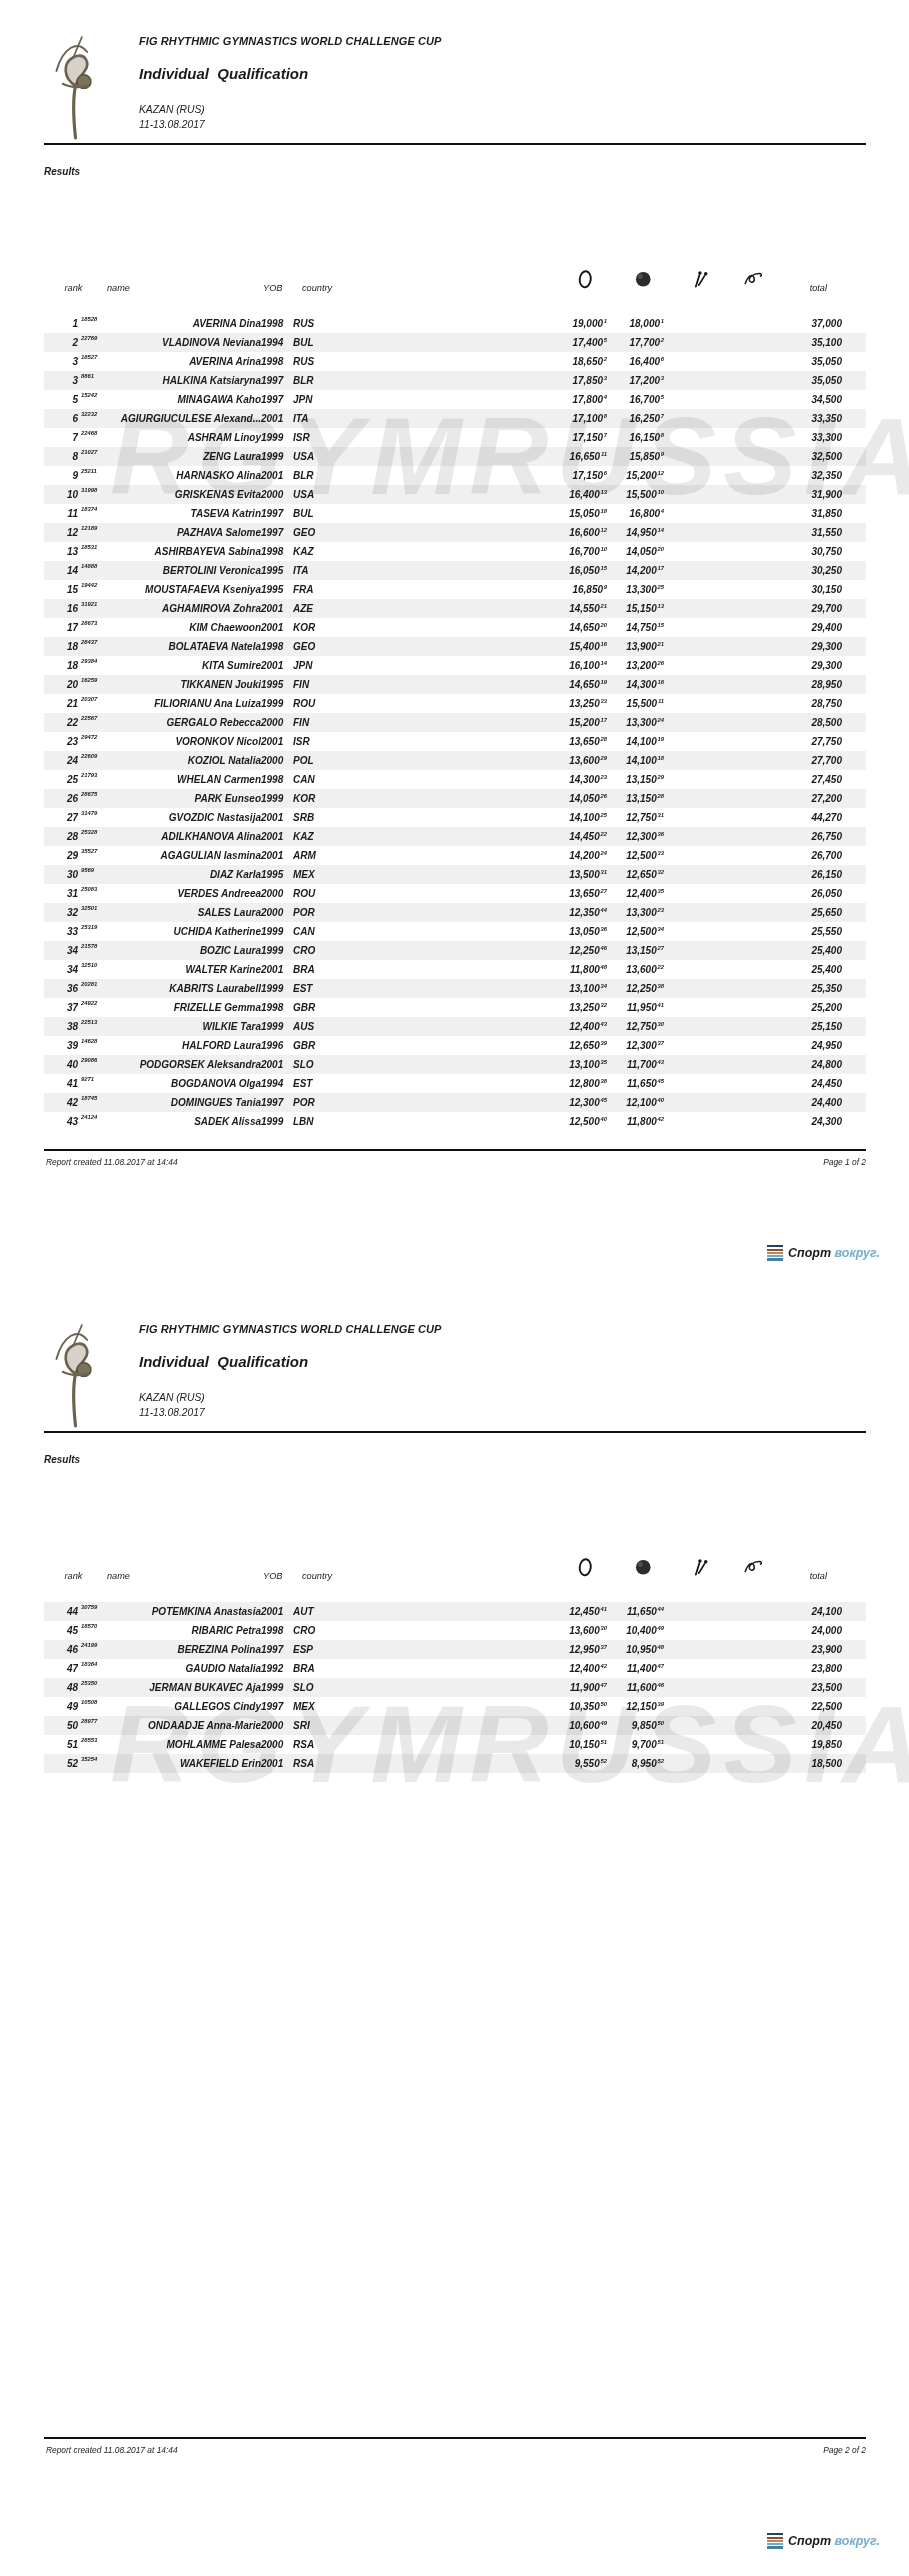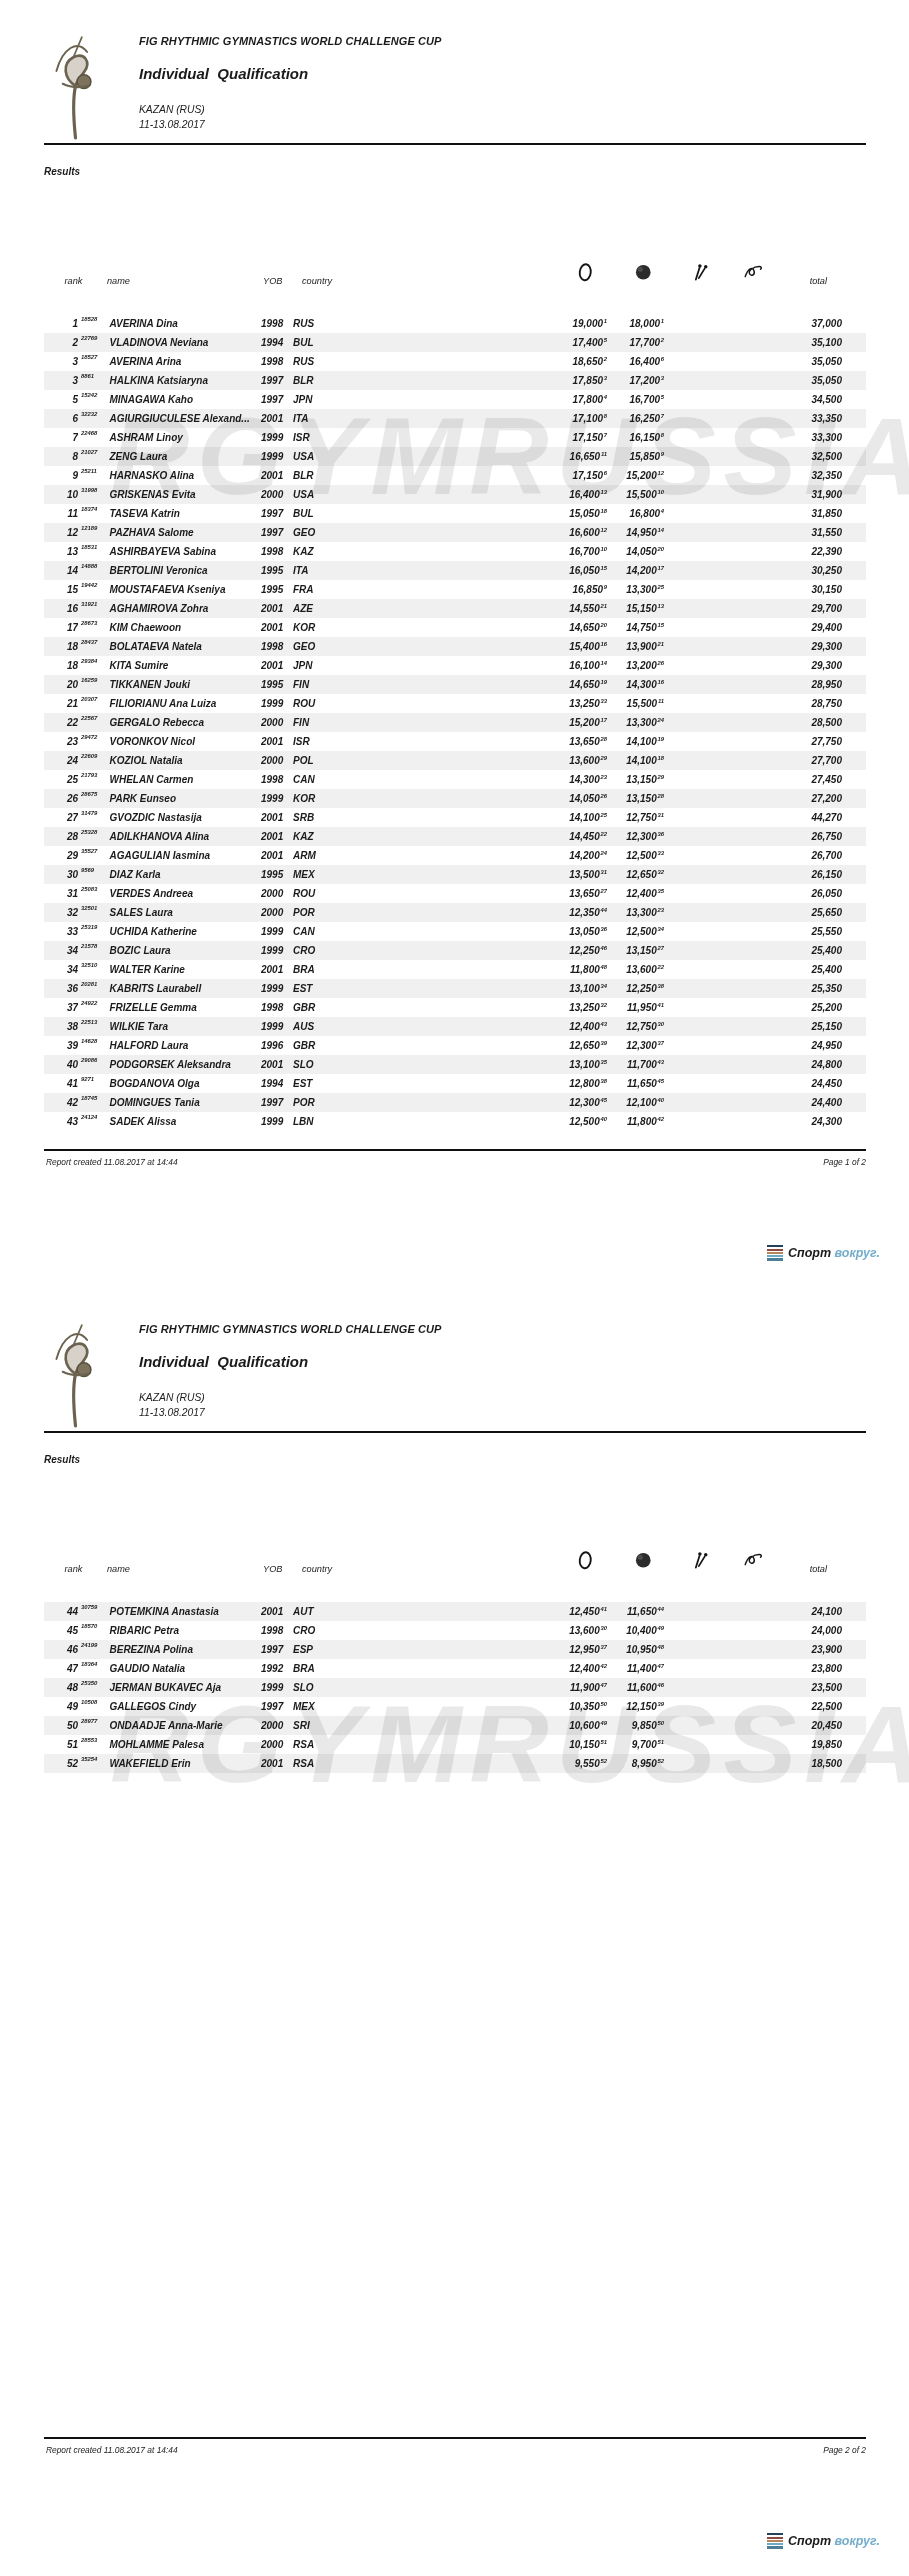--- a/index.html
+++ b/index.html
@@ -9,35 +9,35 @@
 
   .logo{position:absolute;left:43px;top:35px;width:65px;height:106px;}
   .titleblock{position:absolute;left:139px;top:35px;}
   .evt-title{font-size:11px;font-weight:700;letter-spacing:0.1px;}
   .evt-sub{font-size:15px;font-weight:700;margin-top:18px;white-space:pre;}
   .loc{position:absolute;left:139px;top:104px;font-size:10.3px;}
   .dates{position:absolute;left:139px;top:119px;font-size:10.3px;text-align:right;}
   .hrule{position:absolute;left:44px;top:143px;width:822px;height:1.5px;background:#101010;}
   .results{position:absolute;left:44px;top:166px;font-size:10px;font-weight:700;}
 
-  .thead{position:absolute;left:44px;top:260px;width:822px;height:29px;font-size:9.2px;color:#222;}
+  .thead{position:absolute;left:44px;top:267px;width:822px;height:29px;font-size:9.2px;color:#222;}
   .thead .lbl{position:absolute;bottom:2.9px;}
   .lbl-rank{left:20.5px;} .lbl-name{left:63px;} .lbl-yob{left:219px;} .lbl-country{left:258px;}
   .lbl-total{left:732px;width:51px;text-align:right;}
   .app-icon{position:absolute;top:1.5px;width:20.5px;height:20.5px;}
   .icon-hoop{left:531px;} .icon-ball{left:589px;} .icon-clubs{left:646px;} .icon-ribbon{left:699px;}
 
   .rows{position:absolute;left:44px;top:314px;width:822px;}
   .trow{display:grid;grid-template-columns:34px 30px 153px 32px 44px 1fr 122px 57px 57px 56px 65px 24px;
         height:19px;line-height:19px;font-size:10px;font-weight:600;}
   .trow.striped{background:#f0f0f0;}
   .c{overflow:hidden;white-space:nowrap;}
   .c-rank{text-align:right;}
   .c-id{font-size:5.9px;position:relative;top:-3.7px;line-height:19px;padding-left:2.9px;}
-  .c-name{padding-left:1.5px;}
+  .c-name{padding-left:1.5px;text-align:right;}
   .c-score,.c-total{text-align:right;}
   sup.sr{font-size:5.9px;line-height:0;vertical-align:4.4px;margin-left:0.7px;}
 
   .watermark{position:absolute;left:110px;top:393px;width:799px;height:125px;overflow:hidden;
              font-size:110px;font-weight:700;letter-spacing:7.3px;color:rgba(0,0,0,0.085);
              mix-blend-mode:multiply;z-index:5;pointer-events:none;white-space:nowrap;line-height:125px;}
 
   .frule{position:absolute;left:44px;top:1149px;width:822px;height:2.2px;background:#101010;}
   .f-created{position:absolute;left:46px;top:1157px;font-size:8.4px;}
   .f-page{position:absolute;right:43px;top:1157px;font-size:8.4px;}
@@ -267,21 +267,21 @@
         <span class="c c-rank">13</span>
         <span class="c c-id">18531</span>
         <span class="c c-name">ASHIRBAYEVA Sabina</span>
         <span class="c c-yob">1998</span>
         <span class="c c-country">KAZ</span>
         <span class="c c-spacer"></span>
         <span class="c c-score">16,700<sup class="sr">10</sup></span>
         <span class="c c-score">14,050<sup class="sr">20</sup></span>
         <span class="c c-clubs"></span>
         <span class="c c-ribbon"></span>
-        <span class="c c-total">22,390</span>
+        <span class="c c-total">30,750</span>
         <span class="c c-pad"></span>
       </div>
       <div class="trow striped">
         <span class="c c-rank">14</span>
         <span class="c c-id">14888</span>
         <span class="c c-name">BERTOLINI Veronica</span>
         <span class="c c-yob">1995</span>
         <span class="c c-country">ITA</span>
         <span class="c c-spacer"></span>
         <span class="c c-score">16,050<sup class="sr">15</sup></span>

